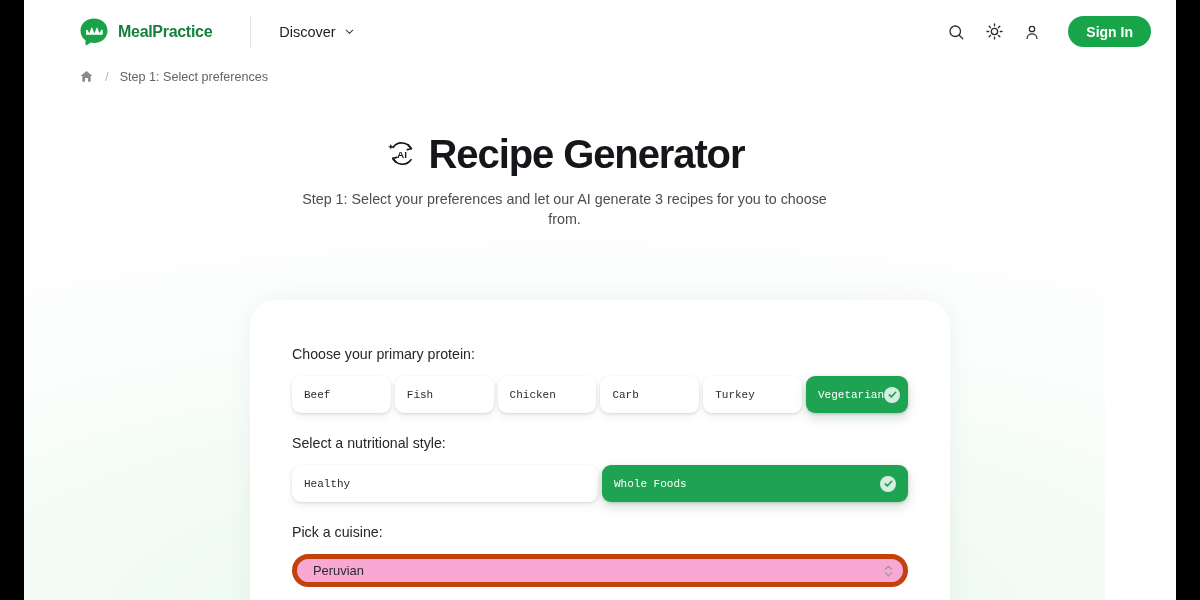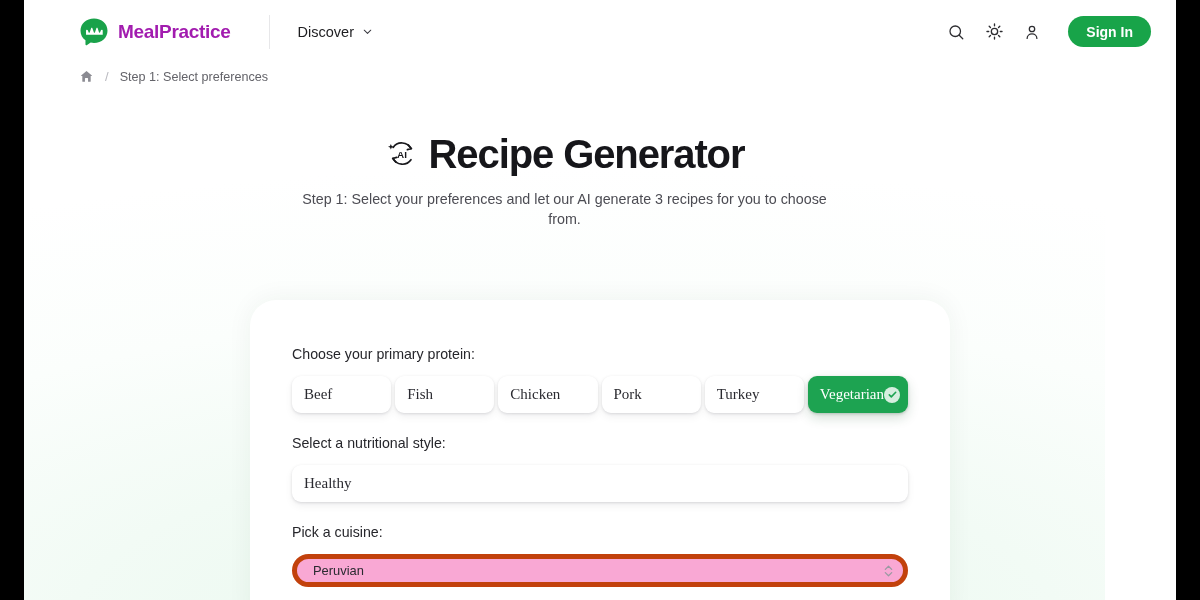--- a/index.html
+++ b/index.html
@@ -35,23 +35,23 @@
   }
 
   .brand {
     display: flex;
     align-items: center;
     gap: 9px;
     text-decoration: none;
   }
   .brand-mark { width: 30px; height: 30px; display: block; }
   .brand-name {
-    font-size: 19px;
+    font-size: 16px;
     font-weight: bold;
-    color: #a21caf;
+    color: #15803d;
     letter-spacing: -0.3px;
     white-space: nowrap;
   }
 
   .nav-divider {
     width: 1px;
     height: 34px;
     background: #e7e7e9;
     margin: 0 28px 0 38px;
   }
@@ -179,26 +179,26 @@
 
   .chip {
     flex: 1 1 0;
     height: 37px;
     border-radius: 9px;
     background: #ffffff;
     box-shadow: 0 1px 3px rgba(20, 20, 30, 0.13), 0 4px 9px rgba(20, 20, 30, 0.055);
     display: flex;
     align-items: center;
     padding: 0 12px;
-    font-size: 15px;
+    font-size: 11px;
     color: #2a2a30;
     cursor: pointer;
     white-space: nowrap;
     border: none;
-    font-family: Liberation Serif, serif;
+    font-family: Liberation Mono, monospace;
     text-align: left;
   }
 
   .chip.selected {
     background: #1da351;
     color: #ffffff;
     justify-content: space-between;
     box-shadow: 0 1px 3px rgba(20, 60, 30, 0.22), 0 5px 12px rgba(20, 80, 40, 0.18);
   }
   .chip.selected.protein { padding-right: 8px; }
@@ -336,39 +336,47 @@
         <button class="chip">
           <span>Beef</span>
         </button>
         <button class="chip">
           <span>Fish</span>
         </button>
         <button class="chip">
           <span>Chicken</span>
         </button>
         <button class="chip">
-          <span>Pork</span>
+          <span>Carb</span>
         </button>
         <button class="chip">
           <span>Turkey</span>
         </button>
         <button class="chip selected protein">
           <span>Vegetarian</span>
           <span class="check-badge">
             <svg width="11" height="11" viewBox="0 0 24 24" fill="none" stroke="#1da351" stroke-width="3.4" stroke-linecap="round" stroke-linejoin="round">
               <path d="M5 12.8l4.4 4.4L19 7.2"></path>
             </svg>
           </span>
         </button>
       </div>
 
       <div class="field-label">Select a nutritional style:</div>
       <div class="chip-row" id="nutrition-row">
         <button class="chip">
           <span>Healthy</span>
+        </button>
+        <button class="chip selected">
+          <span>Whole Foods</span>
+          <span class="check-badge">
+            <svg width="11" height="11" viewBox="0 0 24 24" fill="none" stroke="#1da351" stroke-width="3.4" stroke-linecap="round" stroke-linejoin="round">
+              <path d="M5 12.8l4.4 4.4L19 7.2"></path>
+            </svg>
+          </span>
         </button>
       </div>
 
       <div class="field-label">Pick a cuisine:</div>
       <div class="select-wrap">
         <div class="select-box" title="Select a cuisine">Peruvian</div>
         <span class="stepper">
           <svg width="11" height="16" viewBox="0 0 12 18" fill="none" stroke="currentColor" stroke-width="1.4" stroke-linecap="round" stroke-linejoin="round">
             <path d="M2.4 7.2L6 3.6l3.6 3.6"></path>
             <path d="M2.4 10.8L6 14.4l3.6-3.6"></path>

